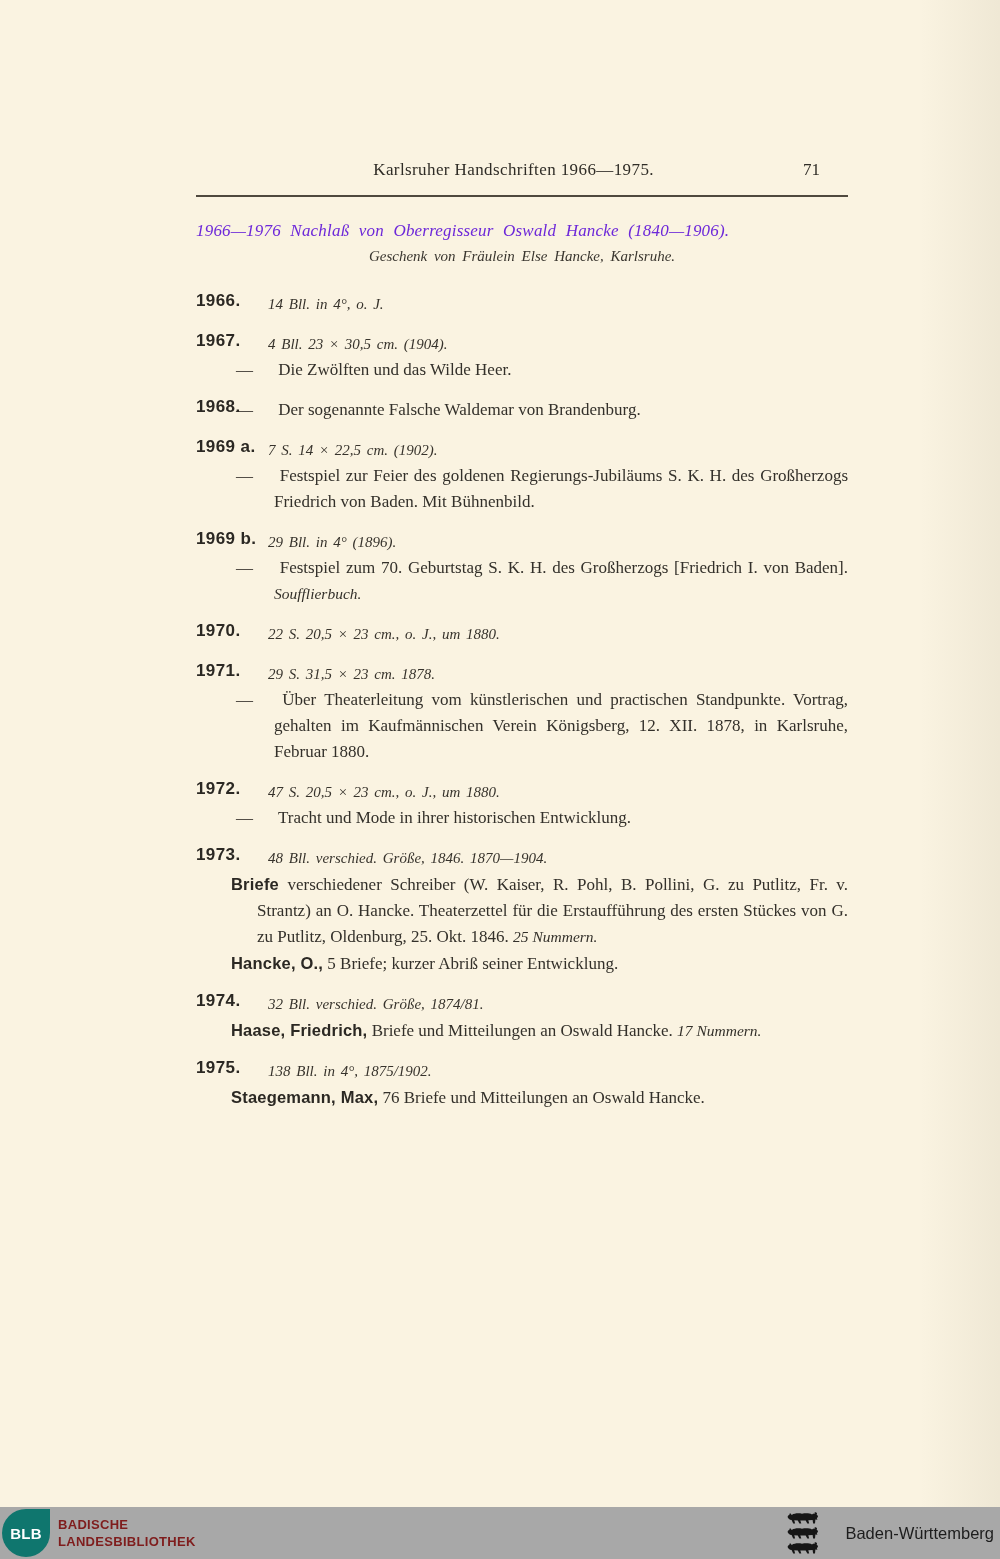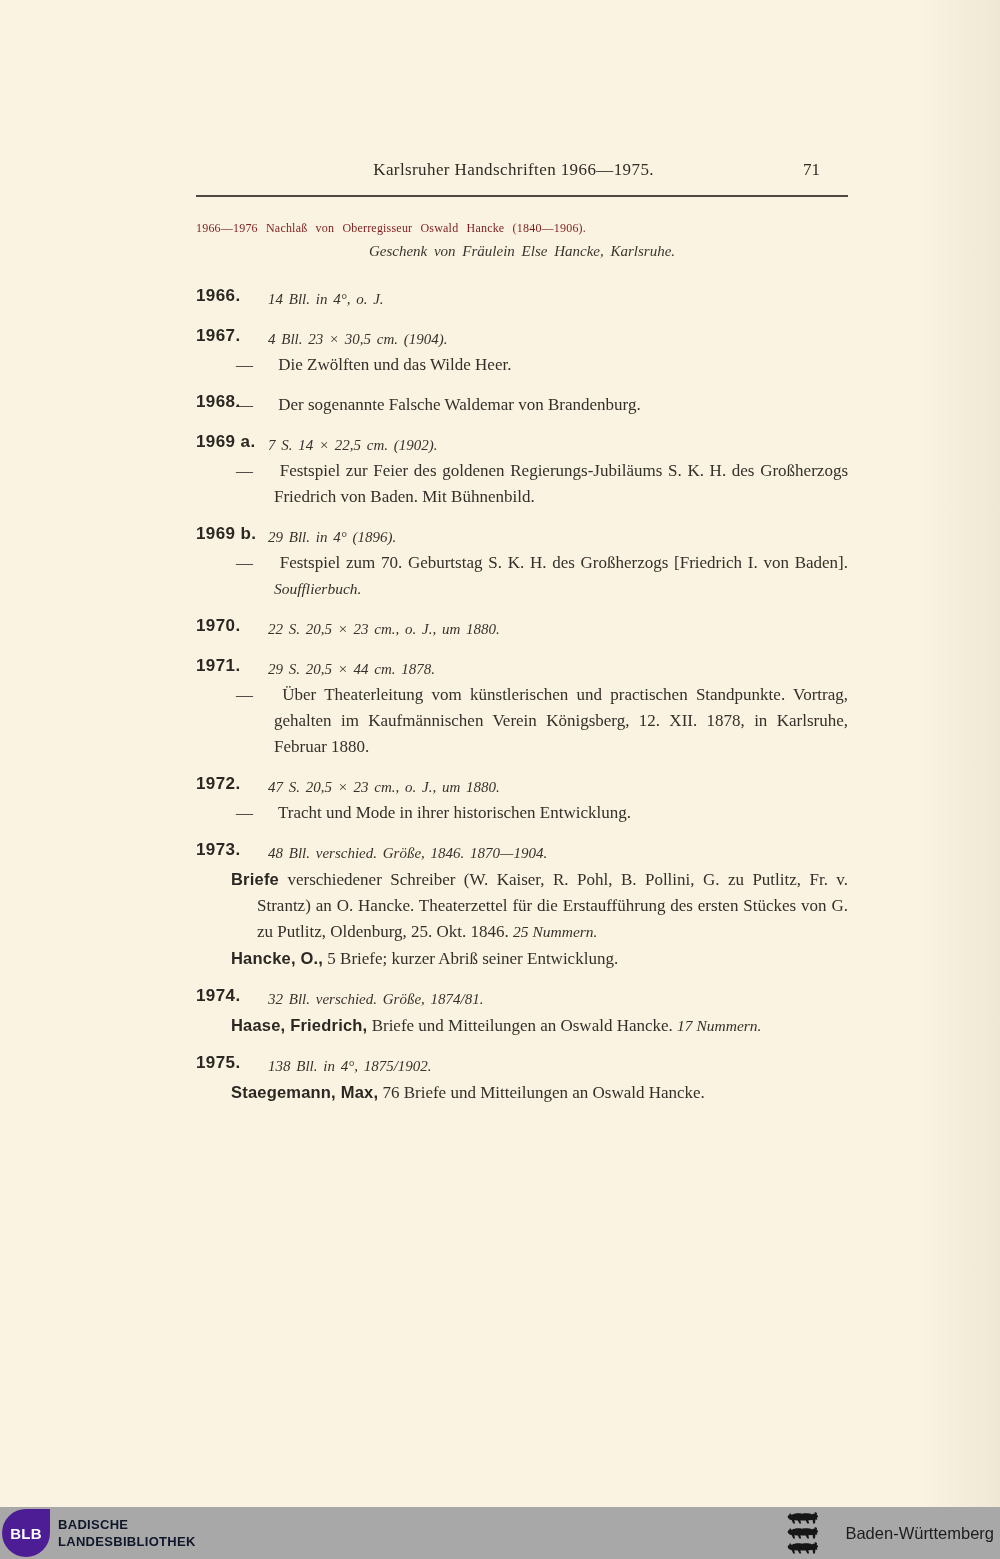--- a/index.html
+++ b/index.html
@@ -13,45 +13,45 @@
     background:linear-gradient(to right, rgba(0,0,0,0), rgba(110,100,70,0.08));pointer-events:none;}
   .page-content{position:absolute;left:150px;top:160px;width:652px;margin-left:46px;}
   
   .running-head{position:relative;height:26px;}
   .running-title{position:absolute;left:50%;transform:translateX(-53%);
     font-size:17px;letter-spacing:0.4px;white-space:nowrap;color:#2f2c26;}
   .page-number{position:absolute;right:28px;top:0;font-size:17px;color:#2f2c26;}
   .head-rule{border:0;border-top:2px solid rgba(48,42,33,0.85);margin:9px 0 0 0;}
   
   .section-heading{margin-top:24px;}
-  .sh-line1{font-size:12px;word-spacing:5px;letter-spacing:0.2px;color:#7f1d1d;}
+  .sh-line1{font-style:italic;font-size:17px;word-spacing:5px;letter-spacing:0.2px;color:#6d28d9;}
   .sh-line2{font-style:italic;font-size:15px;text-align:center;margin-top:7px;word-spacing:3px;color:#3a362f;}
   
   .entries{margin-top:26px;}
   .entry{position:relative;padding-left:72px;margin-top:14px;}
   .entry-number{position:absolute;left:0;top:0;
     font-family:"Liberation Sans","DejaVu Sans",sans-serif;
     font-weight:bold;font-size:17px;letter-spacing:0.4px;color:#2b2823;white-space:nowrap;}
   .entry-meta{font-style:italic;font-size:15px;line-height:26px;word-spacing:2px;color:#37332c;}
   .entry-body{font-size:17px;line-height:26px;}
   .para{margin:0;text-align:justify;color:#33302a;}
   .lead-para{margin-left:-37px;padding-left:26px;text-indent:-26px;}
   .dash-para{margin-left:-32px;padding-left:38px;text-indent:-38px;}
   .lead{font-family:"Liberation Sans","DejaVu Sans",sans-serif;font-weight:bold;
     font-size:16.5px;letter-spacing:0.2px;color:#2b2823;}
   .dash{display:inline-block;width:38px;text-indent:0;}
   .tail-italic{font-style:italic;font-size:15.5px;}
   
   .footer-bar{position:absolute;left:0;right:0;bottom:0;height:52px;background:#a8a8a8;
     font-family:"Liberation Sans","DejaVu Sans",sans-serif;}
-  .blb-logo{position:absolute;left:2px;top:2px;width:48px;height:48px;background:#4c1d95;
+  .blb-logo{position:absolute;left:2px;top:2px;width:48px;height:48px;background:#0f766e;
     border-radius:50% 0 50% 50%;display:flex;align-items:center;justify-content:center;}
   .blb-logo-text{color:#ffffff;font-weight:bold;font-size:15px;letter-spacing:0.3px;}
   .library-name{position:absolute;left:58px;top:50%;transform:translateY(-50%);
-    font-weight:bold;font-size:13px;line-height:17px;letter-spacing:0.3px;color:#0f172a;}
+    font-weight:bold;font-size:13px;line-height:17px;letter-spacing:0.3px;color:#7f1d1d;}
   .state-group{position:absolute;right:6px;top:50%;transform:translateY(-50%);
     display:flex;align-items:center;gap:24px;}
   .state-name{font-size:16.5px;color:#1d1d1d;}
   .coat-of-arms{display:block;}
 </style>
 </head>
 <body>
 
 <div class="scan-shade"></div>
 
@@ -105,21 +105,21 @@
         </div>
   </div>
 
   <div class="entry">
     <span class="entry-number">1970.</span>
     <div class="entry-meta">22 S. 20,5 × 23 cm., o. J., um 1880.</div>
   </div>
 
   <div class="entry">
     <span class="entry-number">1971.</span>
-    <div class="entry-meta">29 S. 20,5 × 44 cm. 1878.</div>
+    <div class="entry-meta">29 S. 31,5 × 23 cm. 1878.</div>
     <div class="entry-body">
           <p class="para dash-para"><span class="dash">—</span> Über Theaterleitung vom künstlerischen und practischen Standpunkte. Vortrag, gehalten im Kaufmännischen Verein Königsberg, 12. XII. 1878, in Karlsruhe, Februar 1880.</p>
         </div>
   </div>
 
   <div class="entry">
     <span class="entry-number">1972.</span>
     <div class="entry-meta">47 S. 20,5 × 23 cm., o. J., um 1880.</div>
     <div class="entry-body">
           <p class="para dash-para"><span class="dash">—</span> Tracht und Mode in ihrer historischen Entwicklung.</p>

